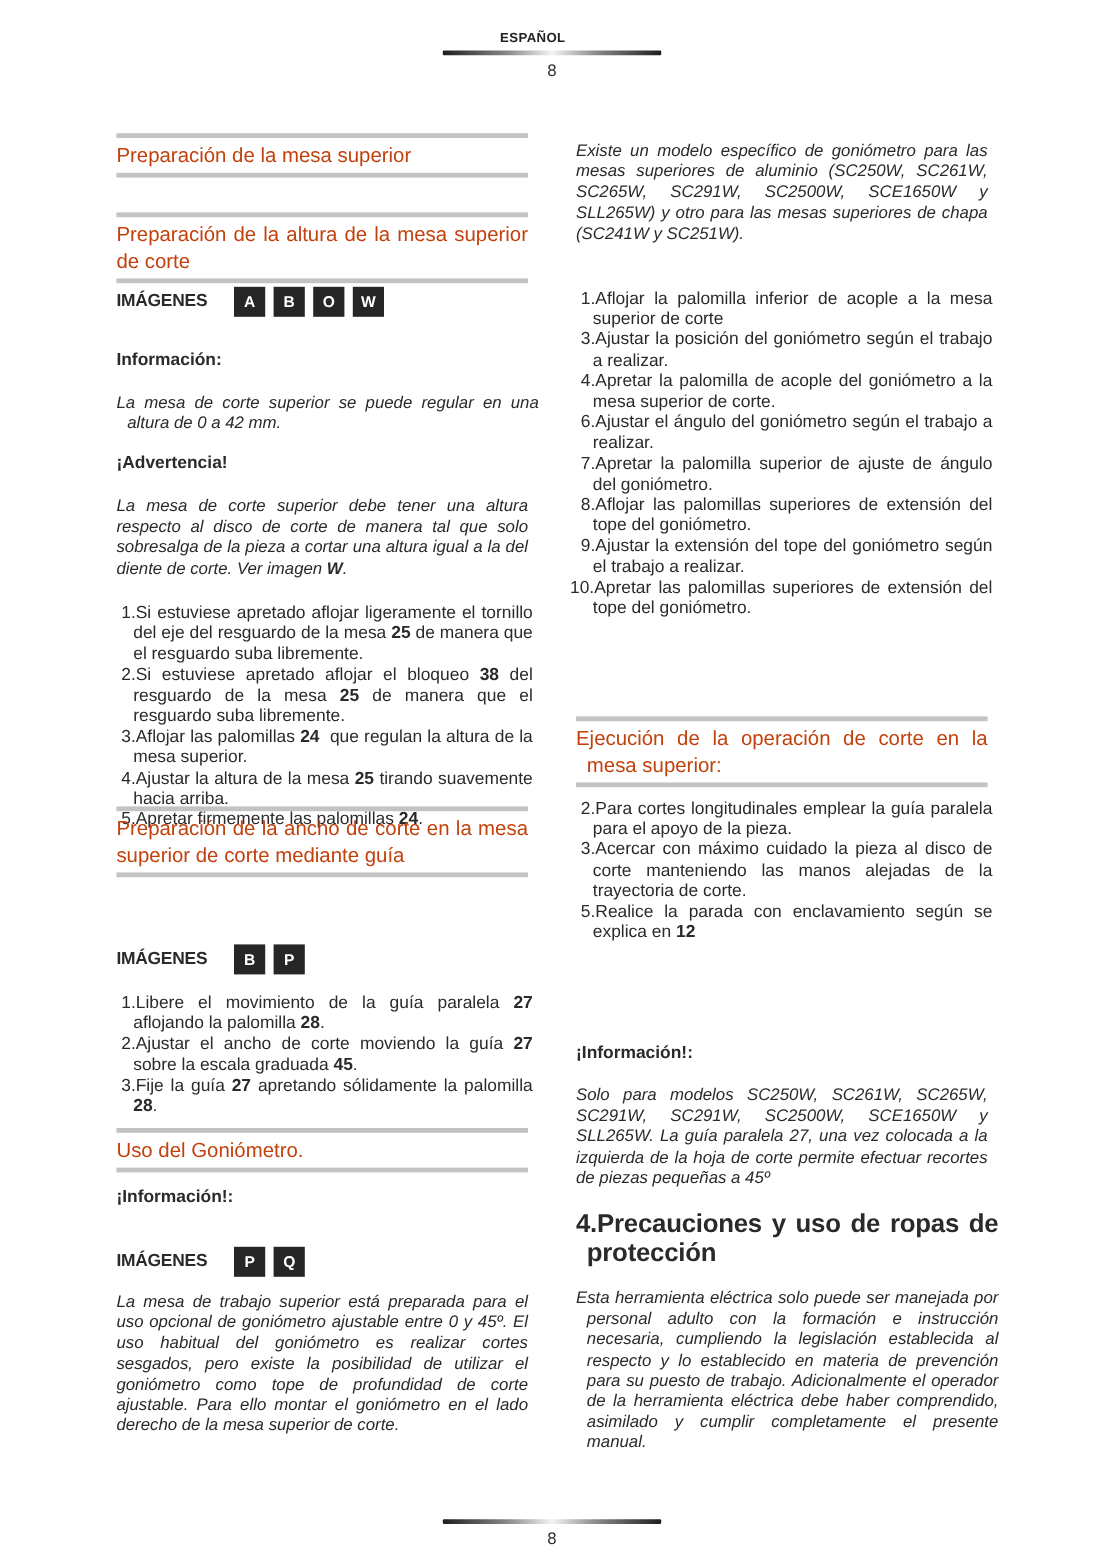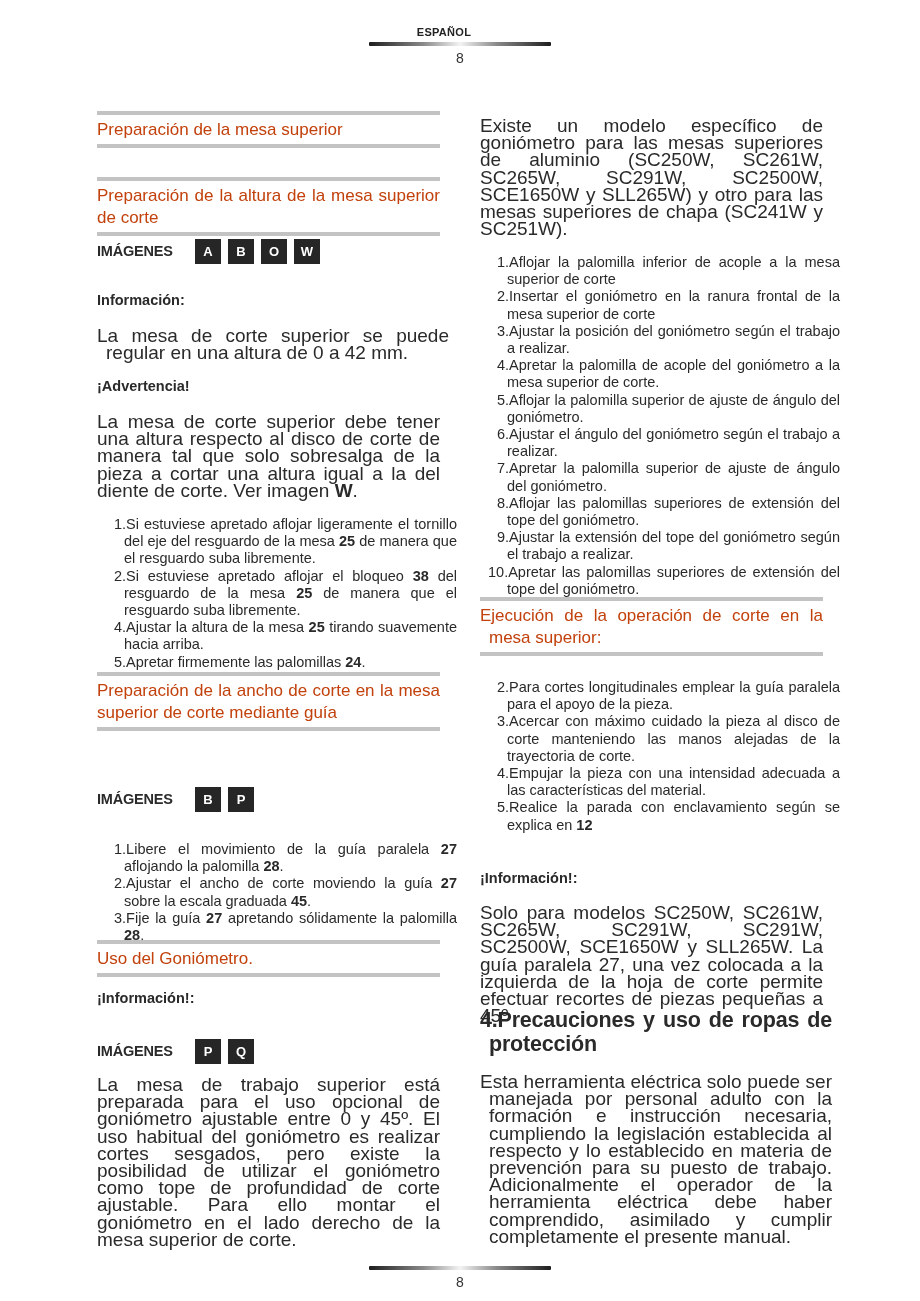--- a/index.html
+++ b/index.html
@@ -11,24 +11,24 @@
               background:linear-gradient(to right,#1e1e1e 0%,#8a8a8a 30%,#f4f4f4 50%,#8a8a8a 70%,#1e1e1e 100%);
               border-radius:1px; }
   .pg-num { position:absolute; left:0; width:920px; text-align:center; font-size:14px; color:#333; }
   .col { position:absolute; top:0; width:343px; }
   .col-left { left:97px; }
   .col-right { left:480px; }
   .rule { height:4px; background:#c3c3c3; }
   .sec-title { font-size:17px; line-height:22px; text-align:justify; color:#c2410c;
                padding:4px 0 3px 0; }
   .sec-title.hang { padding-left:9px; text-indent:-9px; }
-  .p { font-size:19px; line-height:17.2px; text-align:justify; margin:0; }
+  .p { font-size:14px; line-height:17.2px; text-align:justify; margin:0;font-style:italic; }
   .p.hang { padding-left:9px; text-indent:-9px; }
   .bold-lbl { font-size:14.5px; font-weight:bold; line-height:17px; }
-  .ol { margin:17px; padding:0; list-style:none; }
+  .ol { margin:4px; padding:0; list-style:none; }
   .ol li { font-size:14.5px; line-height:17.2px; text-align:justify;
            padding-left:10px; text-indent:-10px; }
   .ol li.wide { padding-left:10px; text-indent:-19px; }
   b { font-weight:bold; }
   .img-row { display:flex; align-items:center; height:26px; }
   .img-lbl { font-weight:bold; font-size:14.5px; width:98px; letter-spacing:-0.2px; }
   .badge { width:26px; height:25px; background:#262626; color:#fff; font-weight:bold;
            font-size:13px; display:flex; align-items:center; justify-content:center;
            margin-right:7px; }
   .big-title { font-size:21.5px; font-weight:bold; line-height:24px; color:#2a2a2a;
@@ -66,20 +66,21 @@
 
   <div class="abs bold-lbl" style="top:292px;">Información:</div>
   <p class="abs p hang" style="top:327px;">La mesa de corte superior se puede regular en una altura de 0 a 42 mm.</p>
 
   <div class="abs bold-lbl" style="top:378px;">¡Advertencia!</div>
   <p class="abs p" style="top:413px;"><span>La mesa de corte superior debe tener una altura respecto al disco de corte de manera tal que solo sobresalga de la pieza a cortar una altura igual a la del diente de corte. Ver imagen </span><b>W</b><span>.</span></p>
 
   <ol class="abs ol" style="top:499px;">
     <li><span>1.Si estuviese apretado aflojar ligeramente el tornillo del eje del resguardo de la mesa </span><b>25</b><span> de manera que el resguardo suba libremente.</span></li>
     <li><span>2.Si estuviese apretado aflojar el bloqueo </span><b>38</b><span> del resguardo de la mesa </span><b>25</b><span> de manera que el resguardo suba libremente.</span></li>
+    <li><span>3.Aflojar las palomillas </span><b>24</b><span style="white-space:pre-wrap;">  que regulan la altura de la mesa superior.</span></li>
     <li><span>4.Ajustar la altura de la mesa </span><b>25</b><span> tirando suavemente hacia arriba.</span></li>
     <li><span>5.Apretar firmemente las palomillas </span><b>24</b><span>.</span></li>
   </ol>
 
   <div class="abs" style="top:672px;">
     <div class="rule"></div>
     <div class="sec-title">Preparación de la ancho de corte en la mesa superior de corte mediante guía</div>
     <div class="rule"></div>
   </div>
 
@@ -110,41 +111,38 @@
   </div>
 
   <p class="abs p" style="top:1076px;">La mesa de trabajo superior está preparada para el uso opcional de goniómetro ajustable entre 0 y 45º. El uso habitual del goniómetro es realizar cortes sesgados, pero existe la posibilidad de utilizar el goniómetro como tope de profundidad de corte ajustable. Para ello montar el goniómetro en el lado derecho de la mesa superior de corte.</p>
 </div>
 
 <div class="col col-right">
   <p class="abs p" style="top:117px;">Existe un modelo específico de goniómetro para las mesas superiores de aluminio (SC250W, SC261W, SC265W, SC291W, SC2500W, SCE1650W y SLL265W) y otro para las mesas superiores de chapa (SC241W y SC251W).</p>
 
   <ol class="abs ol" style="top:237px;">
     <li>1.Aflojar la palomilla inferior de acople a la mesa superior de corte</li>
-    <li>2.Insertar el goniómetro en la ranura frontal de la mesa superior de corte</li>
     <li>3.Ajustar la posición del goniómetro según el trabajo a realizar.</li>
     <li>4.Apretar la palomilla de acople del goniómetro a la mesa superior de corte.</li>
-    <li>5.Aflojar la palomilla superior de ajuste de ángulo del goniómetro.</li>
     <li>6.Ajustar el ángulo del goniómetro según el trabajo a realizar.</li>
     <li>7.Apretar la palomilla superior de ajuste de ángulo del goniómetro.</li>
     <li>8.Aflojar las palomillas superiores de extensión del tope del goniómetro.</li>
     <li>9.Ajustar la extensión del tope del goniómetro según el trabajo a realizar.</li>
     <li class="wide">10.Apretar las palomillas superiores de extensión del tope del goniómetro.</li>
   </ol>
 
   <div class="abs" style="top:597px;">
     <div class="rule"></div>
     <div class="sec-title hang">Ejecución de la operación de corte en la mesa superior:</div>
     <div class="rule"></div>
   </div>
 
   <ol class="abs ol" style="top:662px;">
     <li><span>2.Para cortes longitudinales emplear la guía paralela para el apoyo de la pieza.</span></li>
     <li><span>3.Acercar con máximo cuidado la pieza al disco de corte manteniendo las manos alejadas de la trayectoria de corte.</span></li>
-    <li><span>4.Empujar la pieza con una intensidad adecuada a las características del material.</span></li>
     <li><span>5.Realice la parada con enclavamiento según se explica en </span><b>12</b></li>
   </ol>
 
   <div class="abs bold-lbl" style="top:870px;">¡Información!:</div>
   <p class="abs p" style="top:904px;">Solo para modelos SC250W, SC261W, SC265W, SC291W, SC291W, SC2500W, SCE1650W y SLL265W. La guía paralela 27, una vez colocada a la izquierda de la hoja de corte permite efectuar recortes de piezas pequeñas a 45º</p>
 
   <div class="abs big-title" style="top:1008px;">4.Precauciones y uso de ropas de protección</div>
 
   <p class="abs p hang" style="top:1073px;">Esta herramienta eléctrica solo puede ser manejada por personal adulto con la formación e instrucción necesaria, cumpliendo la legislación establecida al respecto y lo establecido en materia de prevención para su puesto de trabajo. Adicionalmente el operador de la herramienta eléctrica debe haber comprendido, asimilado y cumplir completamente el presente manual.</p>
 </div>

